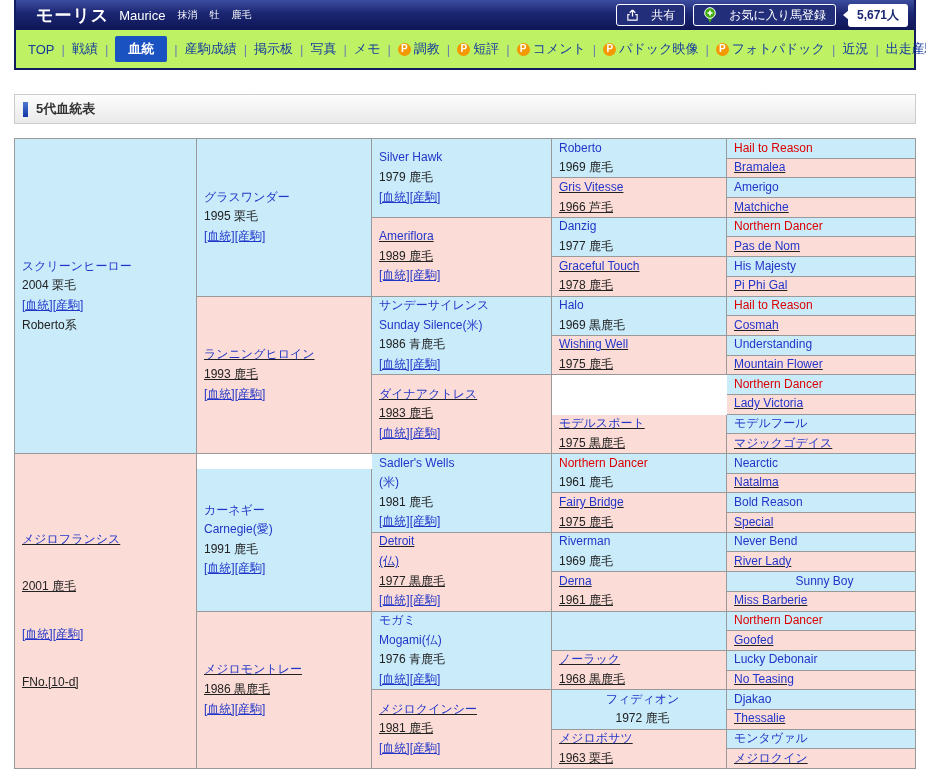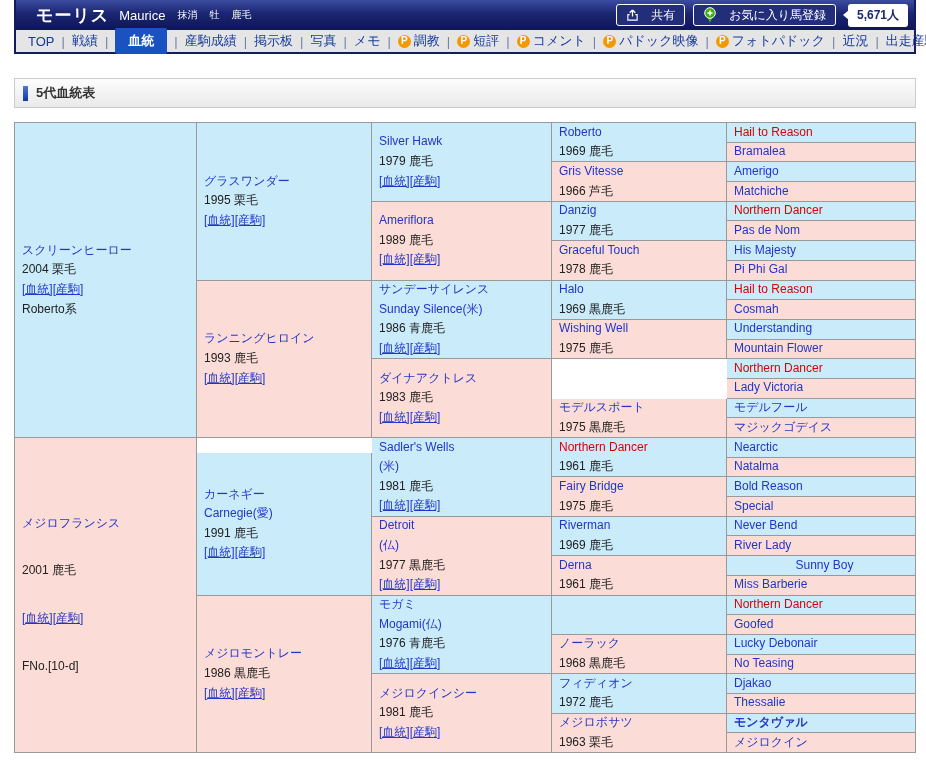--- a/index.html
+++ b/index.html
@@ -42,21 +42,21 @@
   .count-badge{
     position:relative; background:#fff; color:#1b2672; font-weight:bold;
     font-size:12px; padding:3px 9px; border-radius:3px; margin-left:4px;
   }
   .count-badge::before{
     content:''; position:absolute; left:-5px; top:50%; transform:translateY(-50%);
     border-top:5px solid transparent; border-bottom:5px solid transparent;
     border-right:6px solid #fff;
   }
   .nav-bar{
-    background:#e5e5e5; height:22px; display:flex; align-items:center;
+    background:#bef264; height:38px; display:flex; align-items:center;
     padding:0 8px; font-size:13px; white-space:nowrap;
   }
   .nav-link{color:#153a9e; text-decoration:none; padding:3px 4px; display:inline-flex; align-items:center; gap:3px; cursor:pointer;}
   .nav-link.active{background:var(--active-tab); color:#fff; padding:4px 13px; margin:0 4px; border-radius:2px; font-weight:bold;}
   .nav-sep{color:#6f7fae; margin:0 3px;}
   .p-icon{
     width:13px; height:13px; border-radius:50%; background:var(--p-orange);
     color:#fff; font-size:10px; font-weight:bold; display:inline-flex;
     align-items:center; justify-content:center; line-height:1;
   }
@@ -76,21 +76,21 @@
     grid-template-columns:182px 175px 180px 175px auto;
     grid-template-rows:repeat(32,1fr);
     border-top:1px solid var(--grid-border); border-left:1px solid var(--grid-border);
   }
   .ped-cell{
     border-right:1px solid var(--grid-border); border-bottom:1px solid var(--grid-border);
     padding-left:7px; font-size:12px; line-height:19.6px;
     display:flex; flex-direction:column; justify-content:center; overflow:hidden;
   }
   .ped-cell.sire{background:var(--sire-bg);}
-  .ped-cell.dam{background:var(--dam-bg);}
+  .ped-cell.dam{background:var(--dam-bg);text-decoration:underline;}
   .horse-name{color:var(--link); text-decoration:none; cursor:pointer;}
   .horse-name.red{color:var(--red);}
   .detail,.extra{color:#222;}
   .links a{color:var(--link); text-decoration:underline; cursor:pointer;}
 </style>
 </head>
 <body>
 
 <div class="page">
 
@@ -316,21 +316,21 @@
         <span class="detail">1961 鹿毛</span>
       </div>
       <div class="ped-cell sire" style="grid-area: 25 / 4 / span 2; gap: 37px;">
         <a class="horse-name">Lyphard</a>
         <span class="detail">1969 鹿毛</span>
       </div>
       <div class="ped-cell dam" style="grid-area: 27 / 4 / span 2;">
         <a class="horse-name">ノーラック</a>
         <span class="detail">1968 黒鹿毛</span>
       </div>
-      <div class="ped-cell sire" style="grid-area: 29 / 4 / span 2;">
+      <div class="ped-cell sire" style="grid-area: 29 / 4 / span 2; text-align: center;">
         <a class="horse-name">フィディオン</a>
         <span class="detail">1972 鹿毛</span>
       </div>
       <div class="ped-cell dam" style="grid-area: 31 / 4 / span 2;">
         <a class="horse-name">メジロボサツ</a>
         <span class="detail">1963 栗毛</span>
       </div>
       <div class="ped-cell sire" style="grid-area: 1 / 5 / span 1;">
         <a class="horse-name red">Hail to Reason</a>
       </div>
@@ -414,21 +414,21 @@
       </div>
       <div class="ped-cell dam" style="grid-area: 28 / 5 / span 1;">
         <a class="horse-name">No Teasing</a>
       </div>
       <div class="ped-cell sire" style="grid-area: 29 / 5 / span 1;">
         <a class="horse-name">Djakao</a>
       </div>
       <div class="ped-cell dam" style="grid-area: 30 / 5 / span 1;">
         <a class="horse-name">Thessalie</a>
       </div>
-      <div class="ped-cell sire" style="grid-area: 31 / 5 / span 1; font-weight: bold;">
+      <div class="ped-cell sire" style="grid-area: 31 / 5 / span 1;">
         <a class="horse-name">モンタヴァル</a>
       </div>
       <div class="ped-cell dam" style="grid-area: 32 / 5 / span 1;">
         <a class="horse-name">メジロクイン</a>
       </div>
     </div>
 
 </div>
 
 </body></html>

